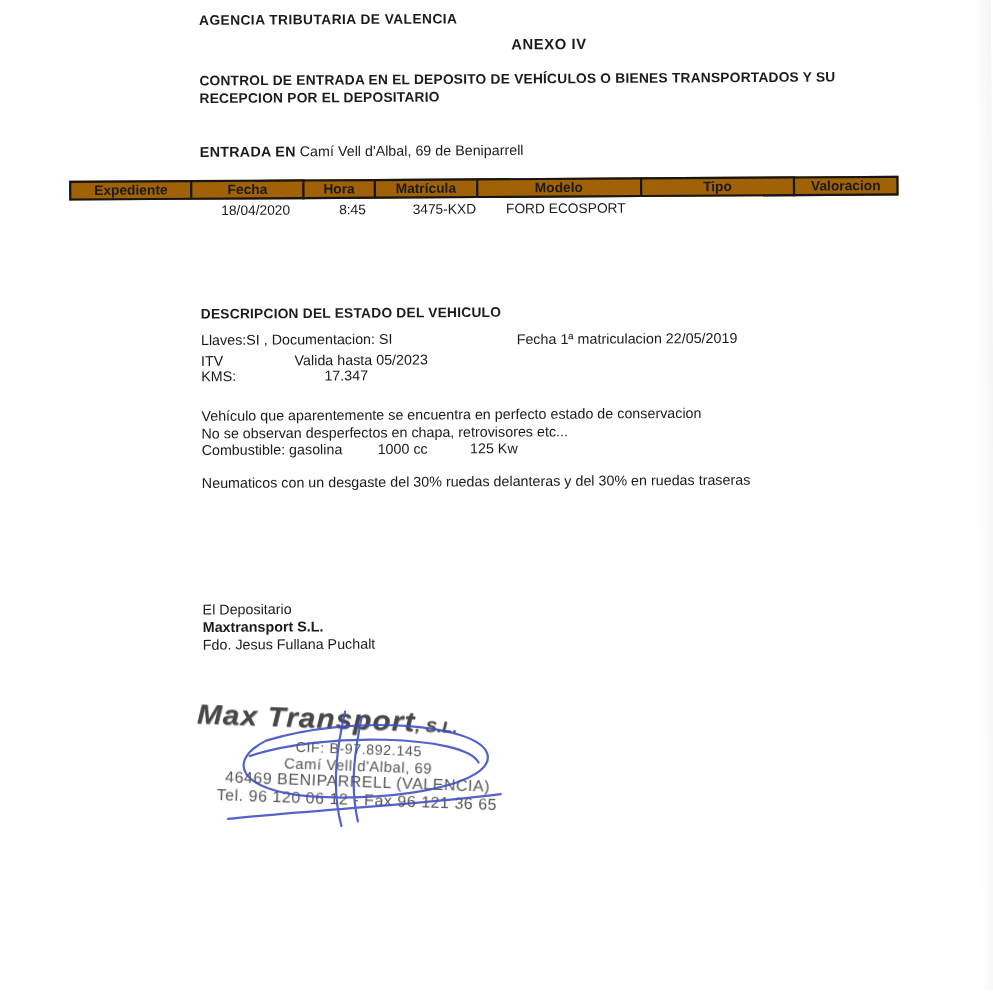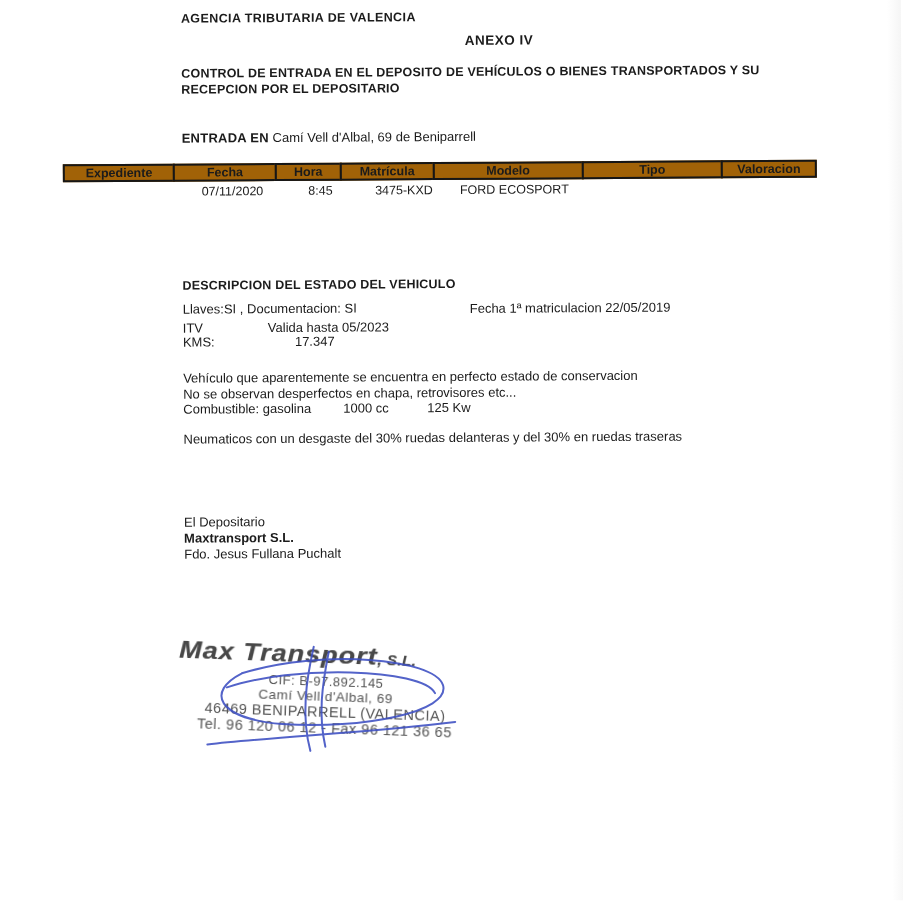--- a/index.html
+++ b/index.html
@@ -41,21 +41,21 @@
   .itv-v      { left:268px; top:319px; font-size:13px; }
   .kms-l      { left:183px; top:333px; font-size:13px; }
   .kms-v      { left:295px; top:333px; font-size:13px; }
   .estado     { left:183px; top:369px; font-size:13px; line-height:15.5px; }
   .comb-l     { left:183px; top:400px; font-size:13px; }
   .comb-cc    { left:343px; top:400px; font-size:13px; }
   .comb-kw    { left:427px; top:400px; font-size:13px; }
   .neum       { left:183px; top:430px; font-size:13px; }
 
   
-  .sig  { left:183px; top:513px; font-size:13px; line-height:16px; }
+  .sig  { left:183px; top:545px; font-size:13px; line-height:16px; }
 
   
   .stamp {
     position:absolute; left:178px; top:634px; width:296px;
     transform:rotate(2.4deg); transform-origin:0 0;
     color:#4f4f4f; filter:blur(0.25px);
   }
   .stamp-name {
     font-size:27px; font-weight:bold; font-style:italic; letter-spacing:1px;
     color:#484848; transform:scaleY(0.92); transform-origin:0 0;
@@ -95,21 +95,21 @@
       <div class="vt-hcell c0">Expediente</div>
       <div class="vt-hcell c1">Fecha</div>
       <div class="vt-hcell c2">Hora</div>
       <div class="vt-hcell c3">Matrícula</div>
       <div class="vt-hcell c4">Modelo</div>
       <div class="vt-hcell c5">Tipo</div>
       <div class="vt-hcell c6">Valoracion</div>
     </div>
     <div class="vt-row">
       <div class="vt-cell c0"></div>
-      <div class="vt-cell c1">07/11/2020</div>
+      <div class="vt-cell c1">18/04/2020</div>
       <div class="vt-cell c2">8:45</div>
       <div class="vt-cell c3">3475-KXD</div>
       <div class="vt-cell c4 left">FORD ECOSPORT</div>
       <div class="vt-cell c6"></div>
     </div>
   </div>
 
   <div class="abs desc-title">DESCRIPCION DEL ESTADO DEL VEHICULO</div>
   <div class="abs llaves">Llaves:SI , Documentacion: SI</div>
   <div class="abs fmatric">Fecha 1ª matriculacion 22/05/2019</div>

